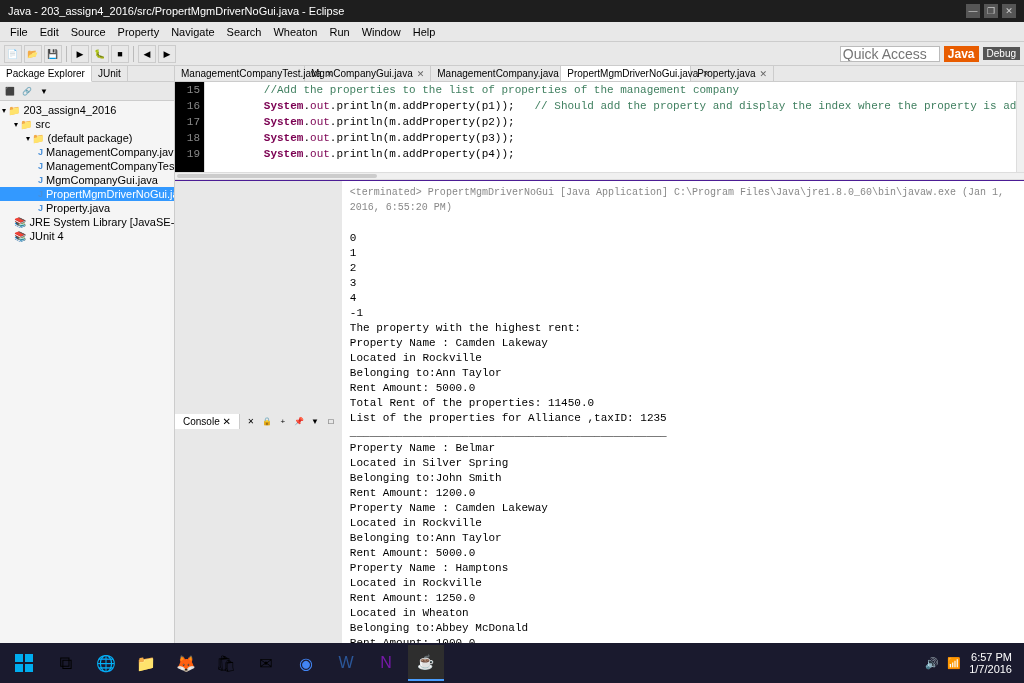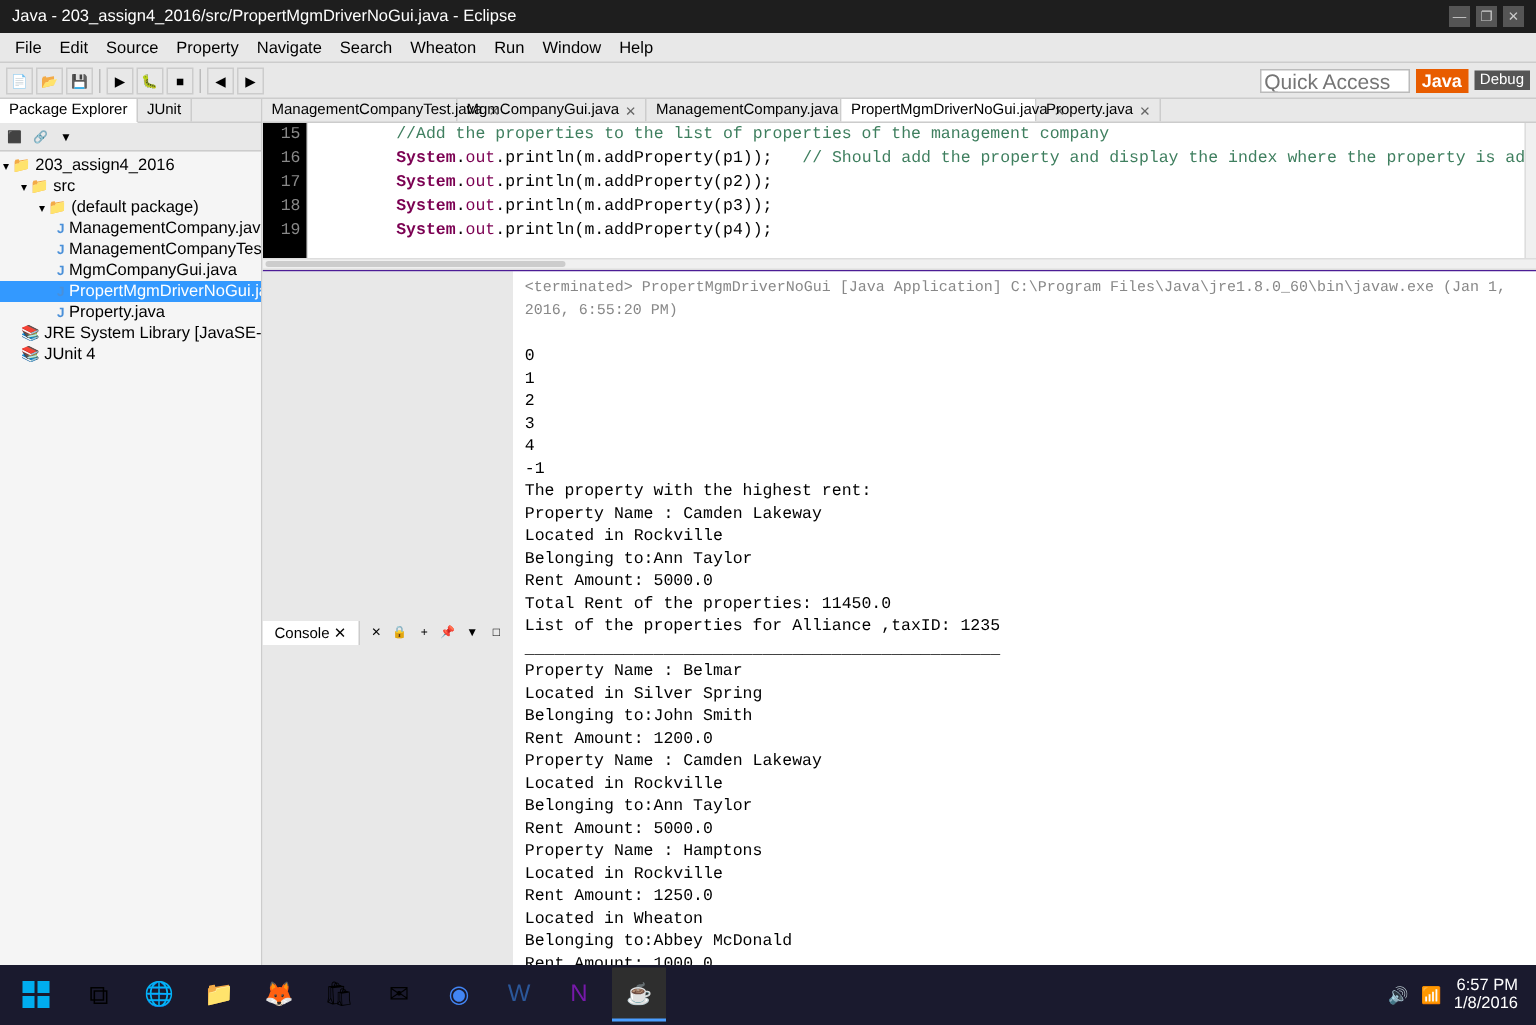--- a/index.html
+++ b/index.html
@@ -560,16 +560,16 @@
   <div class="taskbar-icon" style="font-size:16px;">✉</div>
   <div class="taskbar-icon" style="font-size:16px; color:#4285F4;">◉</div>
   <div class="taskbar-icon" style="font-size:16px; color:#2b579a;">W</div>
   <div class="taskbar-icon" style="font-size:16px; color:#7719aa;">N</div>
   <div class="taskbar-icon" style="font-size:14px; color:#ff6600; background:#2e2e2e; width:36px; height:36px; display:flex; align-items:center; justify-content:center; border-bottom:2px solid #4a9eff;">☕</div>
   <div class="taskbar-right">
     <span>🔊</span>
     <span>📶</span>
     <div style="text-align:right;">
       <div>6:57 PM</div>
-      <div>1/8/2016</div>
+      <div>1/7/2016</div>
     </div>
   </div>
 </div>
 
 </body></html>

